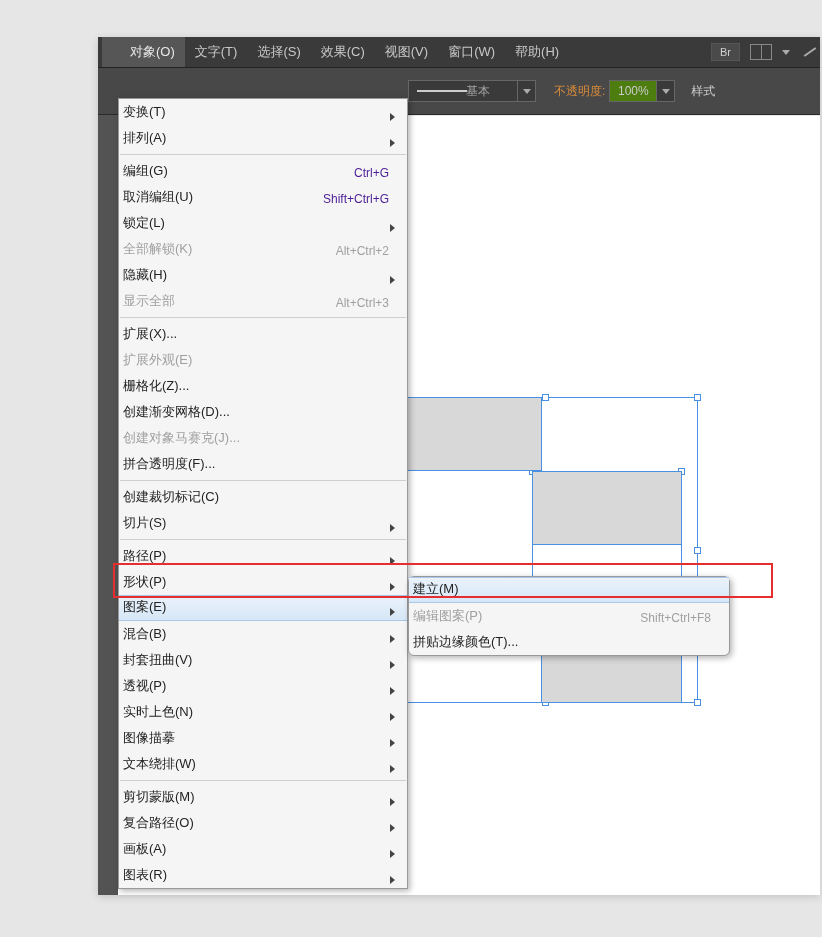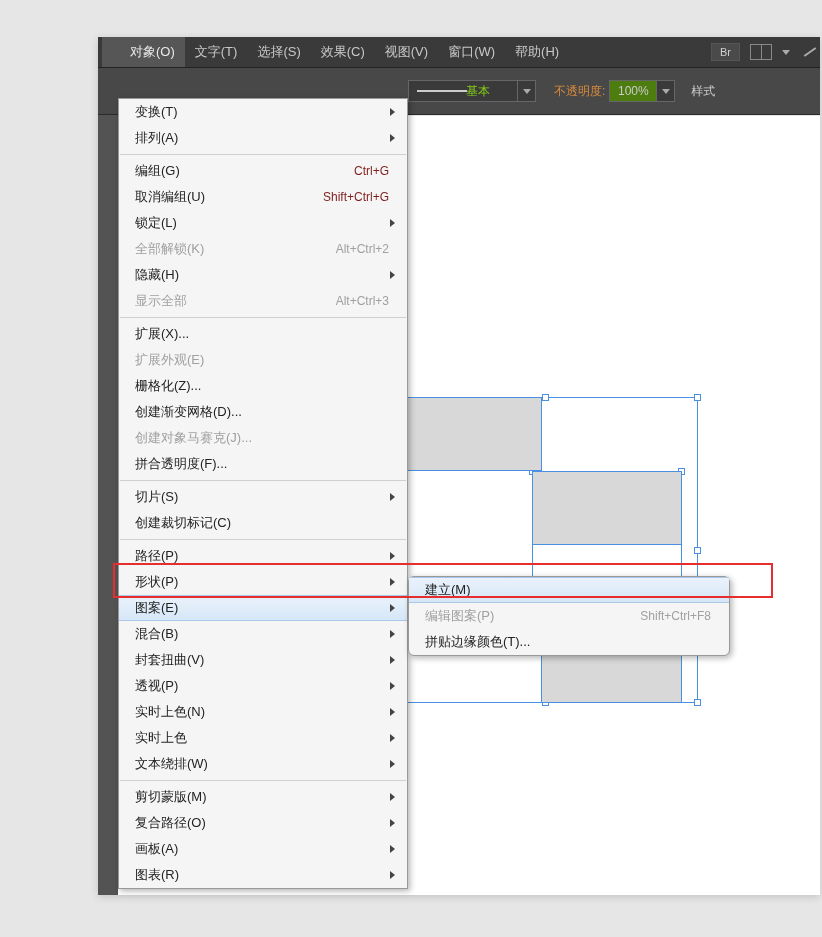--- a/index.html
+++ b/index.html
@@ -106,21 +106,21 @@
       padding-left: 310px;
     }
     .stroke-preview {
       width: 110px;
       height: 22px;
       background: #3a3a3a;
       border: 1px solid #666;
       display: flex;
       align-items: center;
       justify-content: center;
-      color: #84cc16;
+      color: #a3a3a3;
       font-size: 12px;
       position: relative;
     }
     .stroke-preview .line {
       position: absolute;
       left: 8px;
       width: 50px;
       height: 2px;
       background: #ccc;
     }
@@ -194,38 +194,38 @@
       position: absolute;
       left: 20px;
       top: 61px;
       width: 290px;
       background: #f5f5f5;
       border: 1px solid #999;
       box-shadow: 2px 2px 6px rgba(0,0,0,0.3);
     }
     .menu-item {
       display: flex;
-      align-items: center;
-      padding: 4px 12px 4px 16px;
+      align-items: flex-end;
+      padding: 4px 12px 4px 4px;
       color: #222;
       font-size: 13px;
       cursor: default;
       position: relative;
       height: 26px;
       gap: 12px;
     }
     .menu-item.disabled { color: #a0a0a0; }
     .menu-item.highlighted {
       background: linear-gradient(#eaf2fb, #d6e7f7);
       border-top: 1px solid #a8c8e8;
       border-bottom: 1px solid #a8c8e8;
     }
     .menu-label { flex: 1; }
     .menu-shortcut {
-      color: #7f1d1d;
+      color: #4c1d95;
       font-size: 12px;
       margin-right: 6px;
     }
     .menu-item.disabled .menu-shortcut { color: #a0a0a0; }
     .menu-arrow {
       width: 0; height: 0;
       border-top: 4px solid transparent;
       border-bottom: 4px solid transparent;
       border-left: 5px solid #444;
       margin-left: 6px;
@@ -370,25 +370,25 @@
           <span class="menu-label">创建渐变网格(D)...</span>
         </div>
     <div class="menu-item disabled">
           <span class="menu-label">创建对象马赛克(J)...</span>
         </div>
     <div class="menu-item">
           <span class="menu-label">拼合透明度(F)...</span>
         </div>
     <div class="menu-sep"></div>
     <div class="menu-item">
+          <span class="menu-label">创建裁切标记(C)</span>
+        </div>
+    <div class="menu-item">
           <span class="menu-label">切片(S)</span>
           <span class="menu-arrow"></span>
-        </div>
-    <div class="menu-item">
-          <span class="menu-label">创建裁切标记(C)</span>
         </div>
     <div class="menu-sep"></div>
     <div class="menu-item">
           <span class="menu-label">路径(P)</span>
           <span class="menu-arrow"></span>
         </div>
     <div class="menu-item">
           <span class="menu-label">形状(P)</span>
           <span class="menu-arrow"></span>
         </div>
@@ -406,21 +406,21 @@
         </div>
     <div class="menu-item">
           <span class="menu-label">透视(P)</span>
           <span class="menu-arrow"></span>
         </div>
     <div class="menu-item">
           <span class="menu-label">实时上色(N)</span>
           <span class="menu-arrow"></span>
         </div>
     <div class="menu-item">
-          <span class="menu-label">实时上色</span>
+          <span class="menu-label">图像描摹</span>
           <span class="menu-arrow"></span>
         </div>
     <div class="menu-item">
           <span class="menu-label">文本绕排(W)</span>
           <span class="menu-arrow"></span>
         </div>
     <div class="menu-sep"></div>
     <div class="menu-item">
           <span class="menu-label">剪切蒙版(M)</span>
           <span class="menu-arrow"></span>

